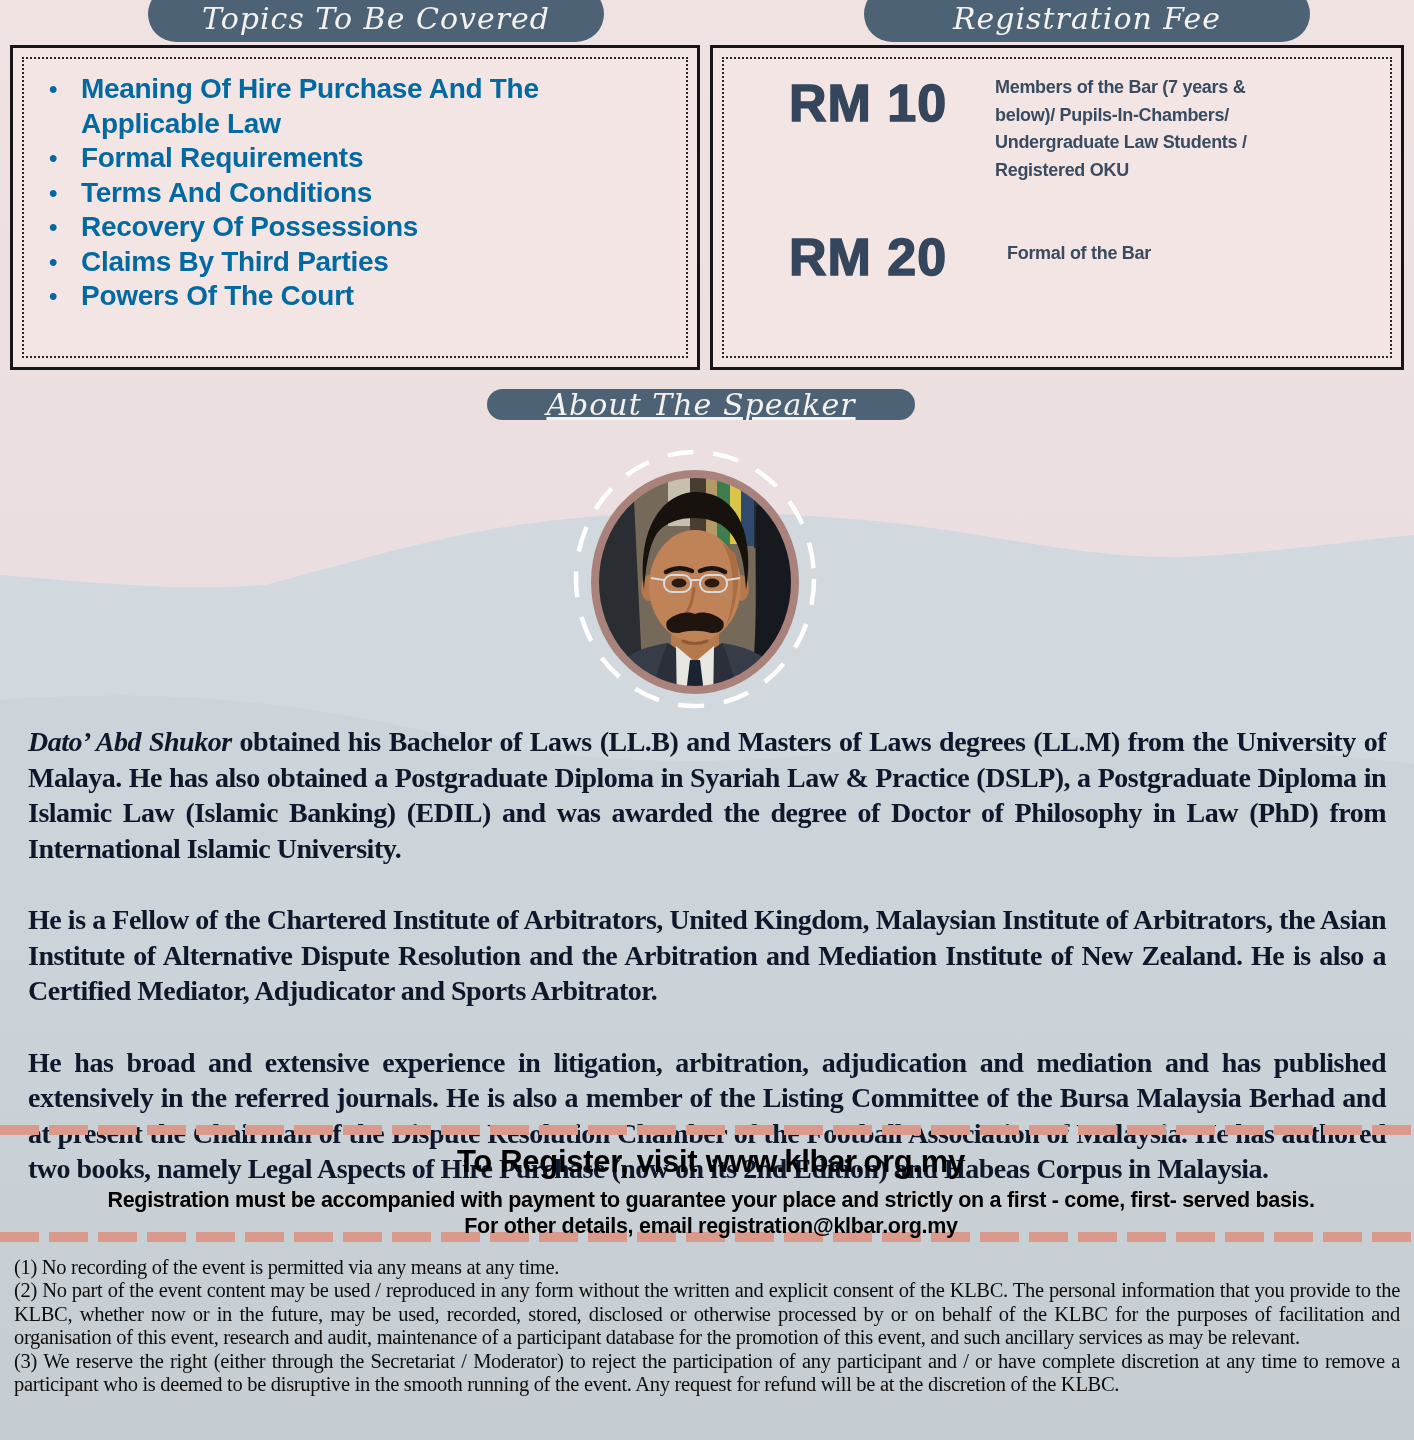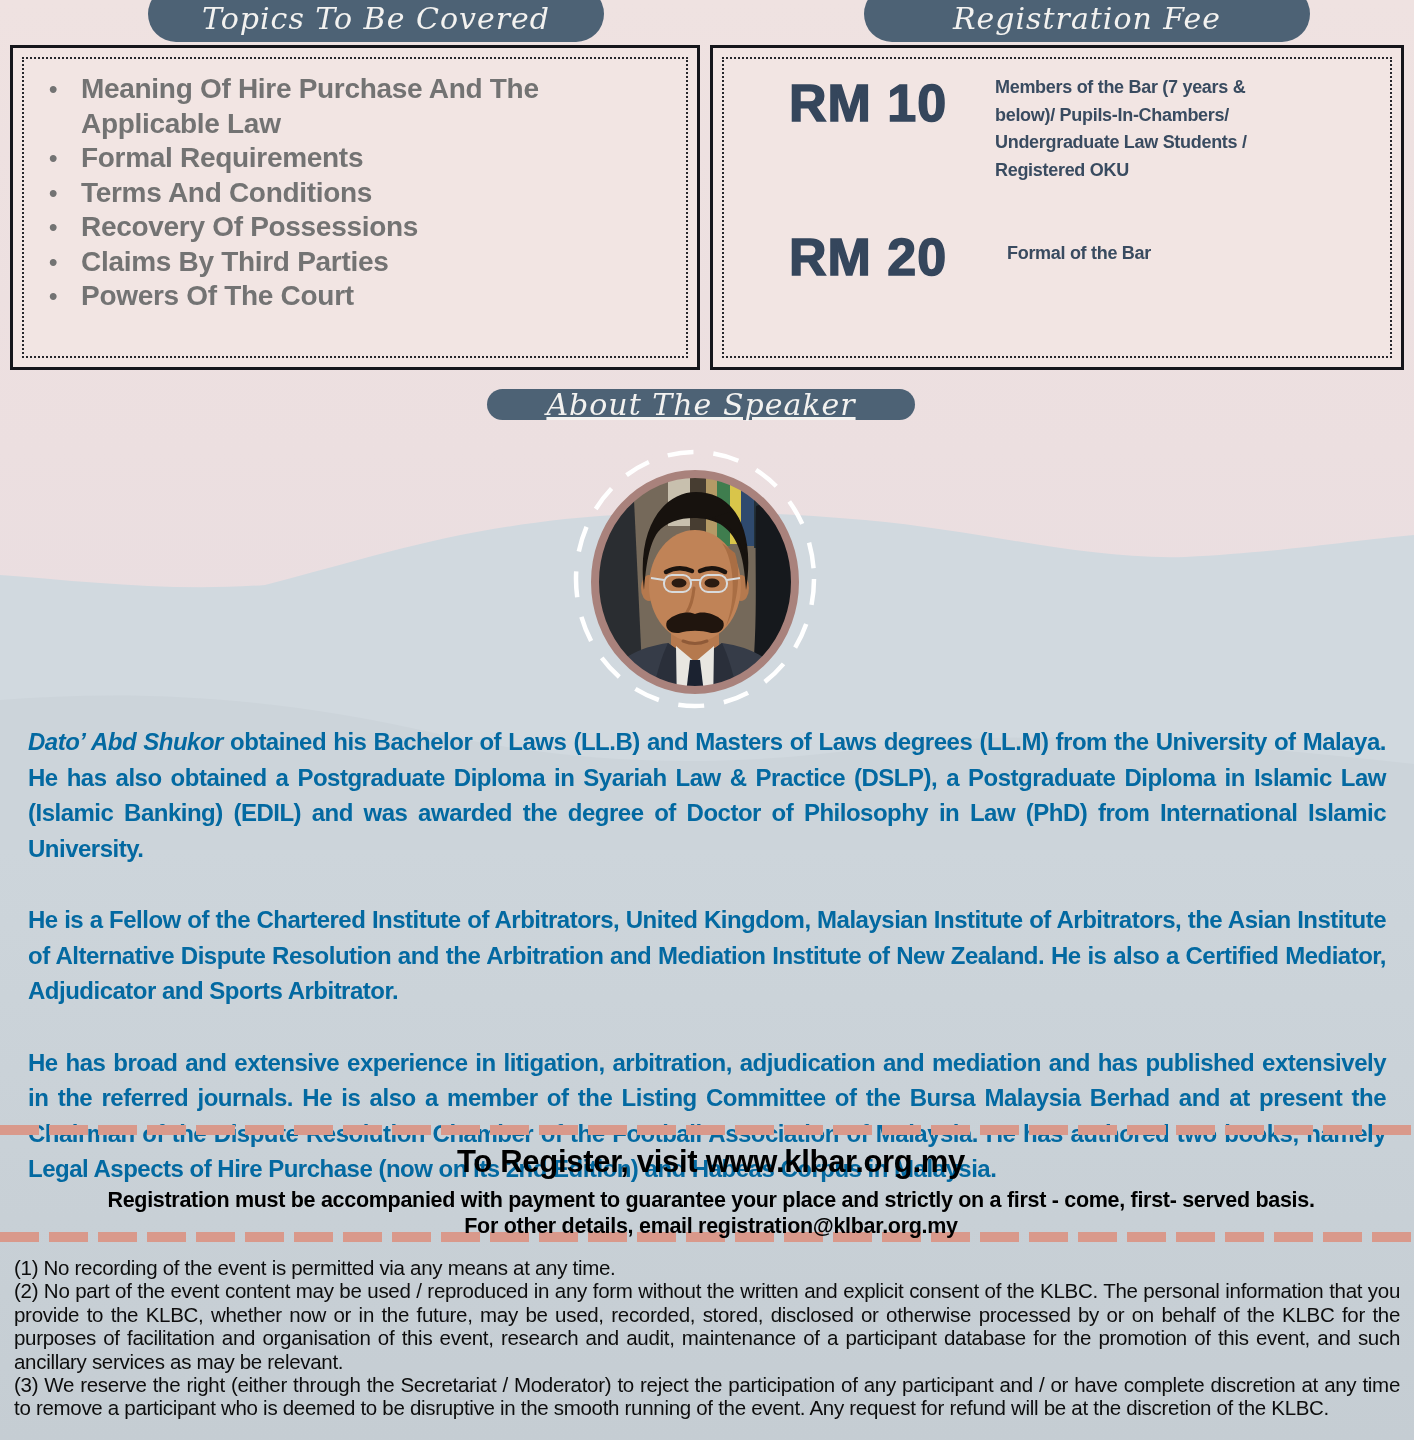--- a/index.html
+++ b/index.html
@@ -39,21 +39,21 @@
   .box-fee    { left:710px; width:694px; }
   .box .dotted {
     position:absolute; inset:9px;
     border:2px dotted #26262b;
     pointer-events:none;
   }
 
   .topics-list {
     position:absolute; left:26px; right:20px; top:24px;
     margin:0; padding:0; list-style:none;
-    color:#737373; font-weight:bold;
+    color:#0369a1; font-weight:bold;
     font-size:28px; line-height:34.5px; letter-spacing:-0.3px;
   }
   .topics-list li { position:relative; padding-left:42px; }
   .topics-list li::before {
     content:"•"; position:absolute; left:10px; top:0;
     font-size:24px;
   }
 
   .fee-row { position:absolute; left:0; width:100%; display:flex; align-items:flex-start; }
   .fee-row-1 { top:26px; }
@@ -73,22 +73,22 @@
     white-space:pre-line;
   }
   .fee-row-2 .fee-desc, .fee-row-3 .fee-desc { margin-top:12px; margin-left:24px; }
 
   
   .photo-wrap { position:absolute; left:572px; top:448px; width:246px; height:262px; }
 
   
   .bio {
     position:absolute; left:28px; top:724px; width:1358px;
-    color:#0369a1; font-weight:bold;
-    font-size:24px; line-height:35.5px; letter-spacing:-0.5px;
+    color:#0f172a; font-weight:bold;
+    font-size:28px; line-height:35.5px; letter-spacing:-0.5px;font-family:Liberation Serif, serif;
   }
   .bio p { margin:0 0 36px 0; text-align:justify; }
   .bio .name { font-style:italic; }
 
   
   .dash-line {
     position:absolute; left:0; width:1414px; height:10px;
     background:repeating-linear-gradient(90deg,
       #d9998b 0px, #d9998b 39px, transparent 39px, transparent 49px);
   }
@@ -101,21 +101,21 @@
     text-align:center; color:#000000;
   }
   .register .head { font-size:31px; font-weight:bold; letter-spacing:-0.3px; margin:0 0 8px 0; }
   .register .sub  { font-size:21.5px; font-weight:bold; letter-spacing:-0.3px; line-height:25.5px; margin:0; }
 
   
   .terms {
     position:absolute; left:14px; top:1256px; width:1386px;
     color:#0d0d0d; font-size:20.5px; line-height:23.4px; letter-spacing:-0.3px;
   }
-  .terms p { margin:0; text-align:justify; }
+  .terms p { margin:0; text-align:justify;font-family:Liberation Serif, serif; }
 </style>
 </head>
 <body>
 
 <div class="page">
 
   <svg class="bg" viewBox="0 0 1414 1440" preserveAspectRatio="none" aria-hidden="true">
     <defs>
       <linearGradient id="sky" x1="0" y1="0" x2="0" y2="1">
         <stop offset="0" stop-color="#efe2e1"></stop>

